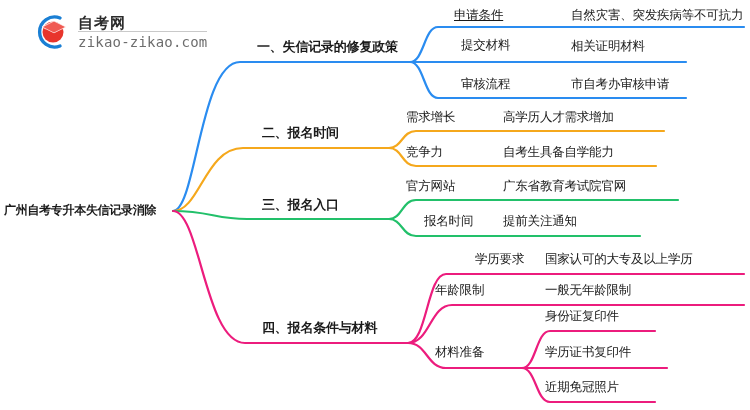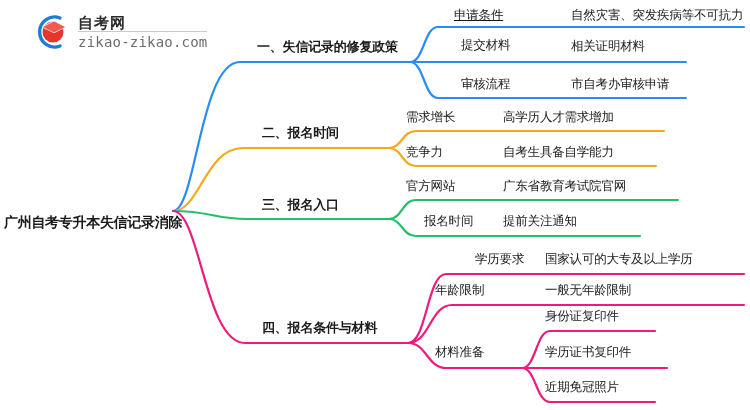--- a/index.html
+++ b/index.html
@@ -31,21 +31,21 @@
   }
 
   
   .node{
     position:absolute;
     font-family:"DejaVu Sans","Liberation Sans",sans-serif;
     color:#1a1a1a;
     white-space:nowrap;
     line-height:1;
   }
-  .node.root{font-size:14px;font-weight:bold;letter-spacing:-0.3px;margin-top:11px;}
+  .node.root{font-size:12px;font-weight:bold;letter-spacing:-0.3px;}
   .node.lvl1{font-size:13px;font-weight:bold;letter-spacing:-0.2px;}
   .node.lvl2{font-size:12.5px;letter-spacing:-0.2px;}
   .node.lvl3{font-size:12.5px;letter-spacing:-0.2px;}
 </style>
 </head>
 <body>
 
 <div id="mindmap">
 
   <svg class="svg-layer" viewBox="0 0 750 410" xmlns="http://www.w3.org/2000/svg">

